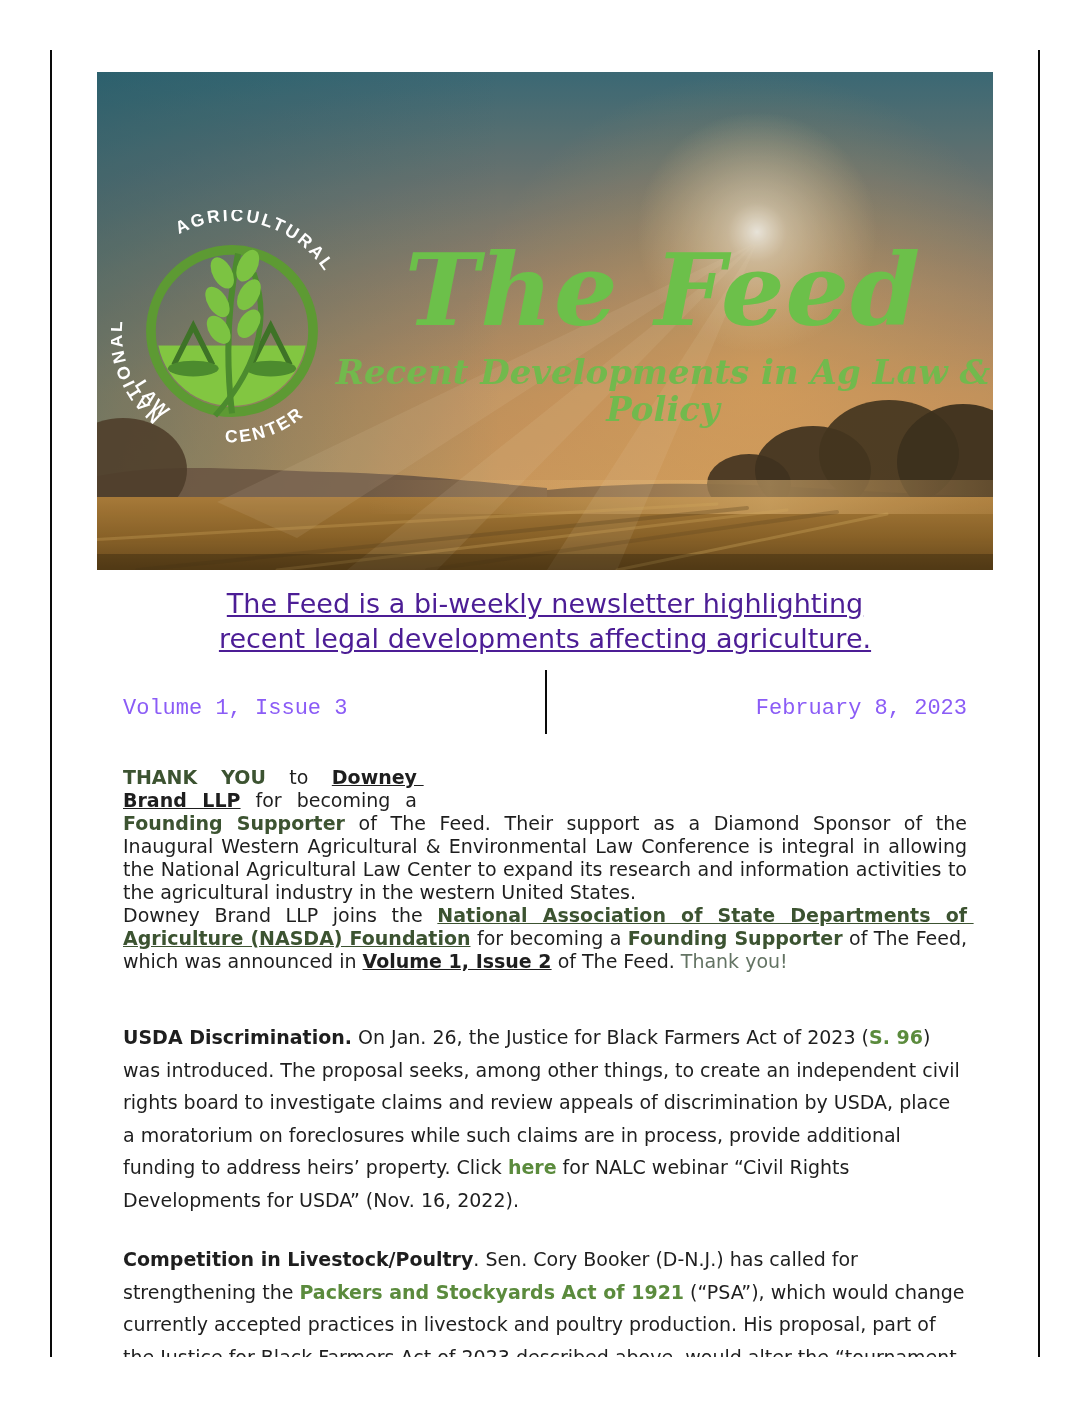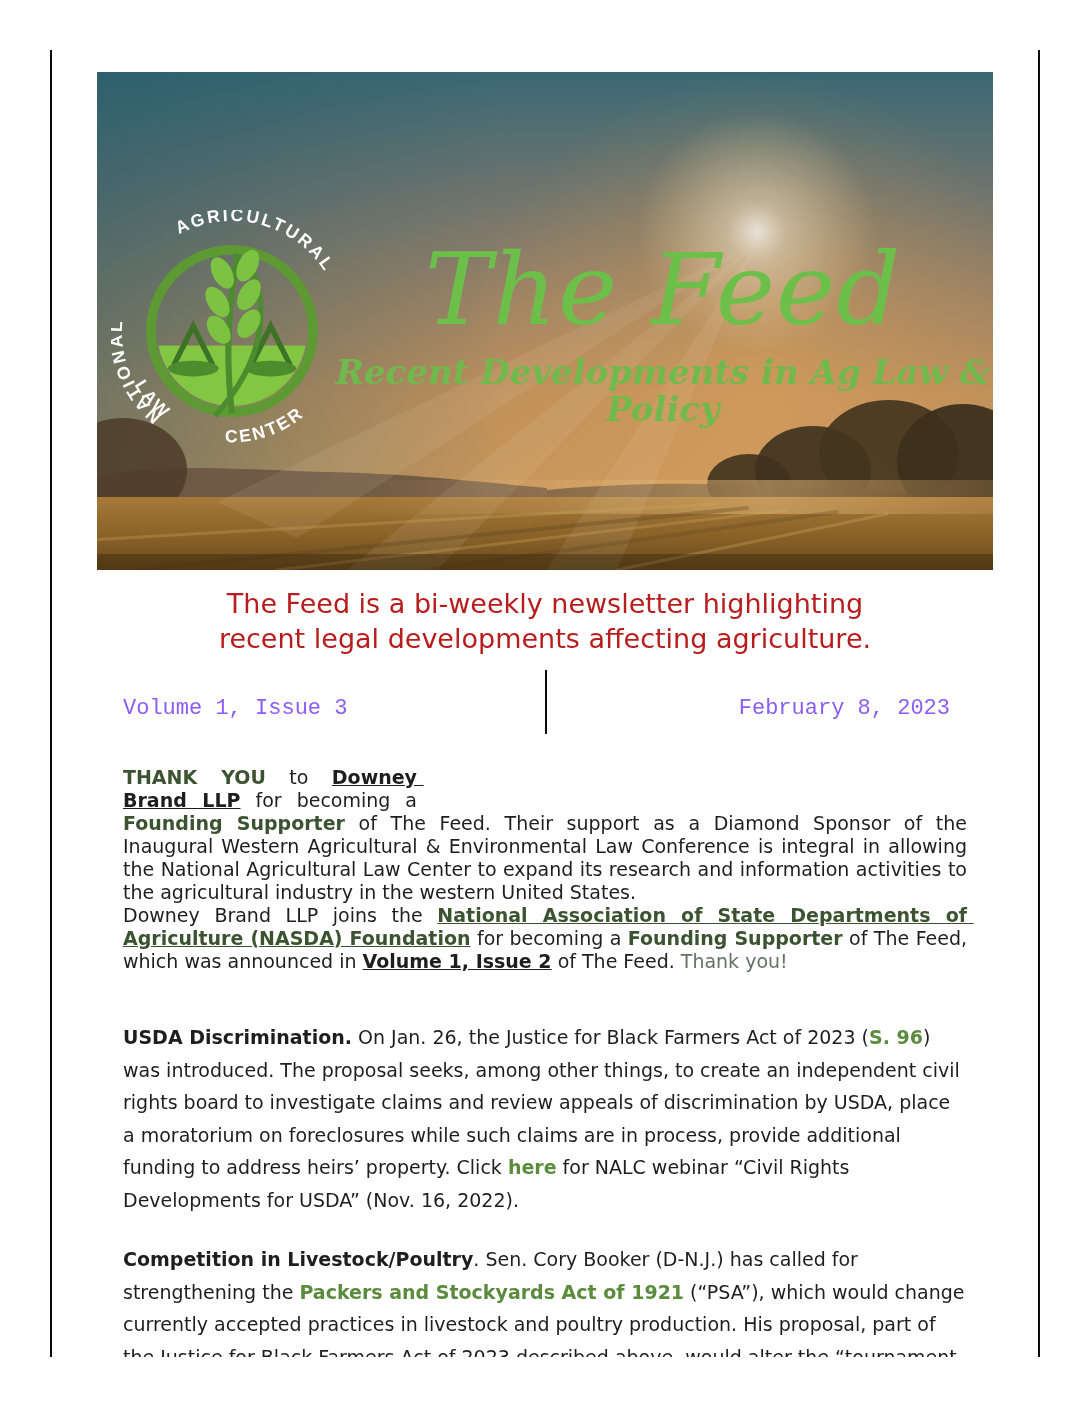--- a/index.html
+++ b/index.html
@@ -15,43 +15,43 @@
   
   .header-photo{
     position:absolute;left:45px;top:22px;width:896px;height:498px;overflow:hidden;
   }
   .header-photo svg{display:block;}
   .masthead-text{
     position:absolute;left:238px;top:168px;width:656px;text-align:center;pointer-events:none;
   }
   .masthead-title{
     font-family:"DejaVu Serif","Liberation Serif",serif;
-    font-weight:normal;font-style:italic;
+    font-weight:bold;font-style:italic;
     font-size:100px;line-height:1;color:var(--c-title,#6cc04a);
     margin:0;letter-spacing:1px;
   }
   .masthead-subtitle{
     font-family:"DejaVu Serif","Liberation Serif",serif;
     font-weight:bold;font-style:italic;
     font-size:34px;line-height:1.1;color:var(--c-subtitle,#72b94d);
     margin-top:14px;
   }
   .nalc-logo{position:absolute;left:14px;top:138px;width:242px;height:242px;}
   
   .tagline{
     margin:16px 40px 0 40px;text-align:center;
-    font-size:27px;line-height:35px;color:#b91c1c;
+    font-size:27px;line-height:35px;color:#4c1d95;text-decoration:underline;
   }
   
   .meta-row{
     position:relative;margin:28px 71px 0 71px;height:52px;
     font-family:Liberation Mono, monospace;font-size:22px;color:#8b5cf6;
   }
   .meta-volume{position:absolute;left:0;top:12px;}
-  .meta-date{position:absolute;right:17px;top:12px;}
+  .meta-date{position:absolute;right:0;top:12px;}
   .meta-divider{
     position:absolute;left:50%;top:-14px;width:2px;height:64px;background:#0a0a0a;
   }
   
   .copy{margin:0 71px;}
   .para{margin:0;}
   .para-small{font-size:19px;line-height:23px;text-align:justify;}
   .para-large{font-size:19px;line-height:32.5px;text-align:left;}
   .p-thankyou{margin-top:30px;}
   .p-downey{}

